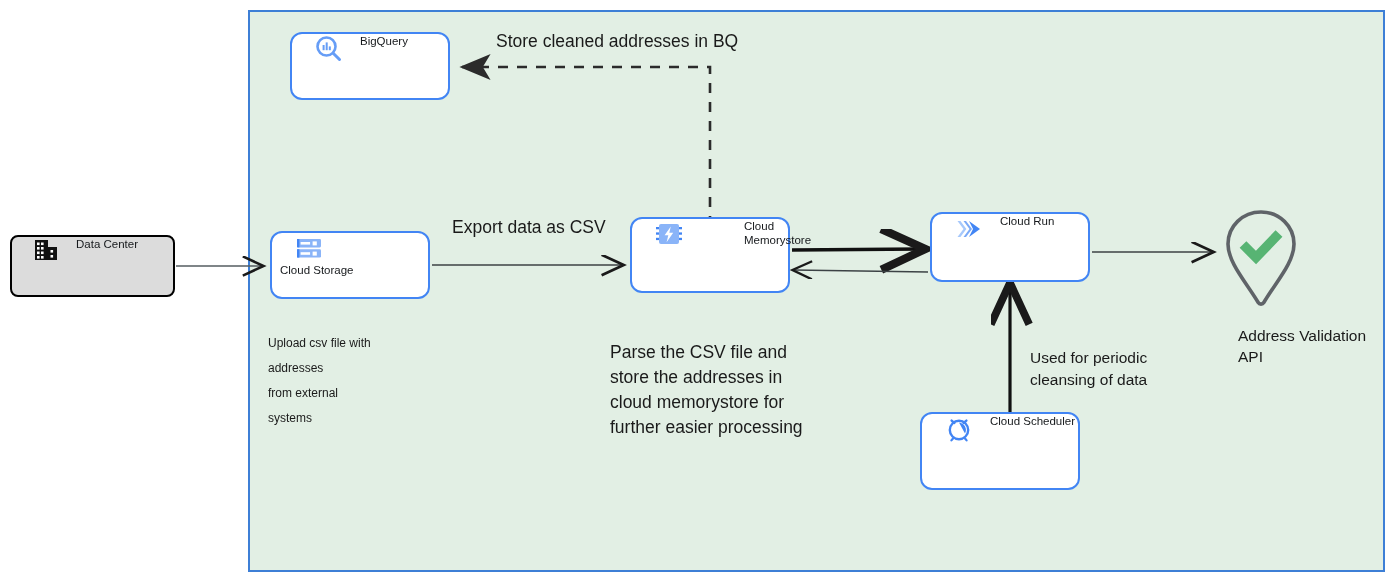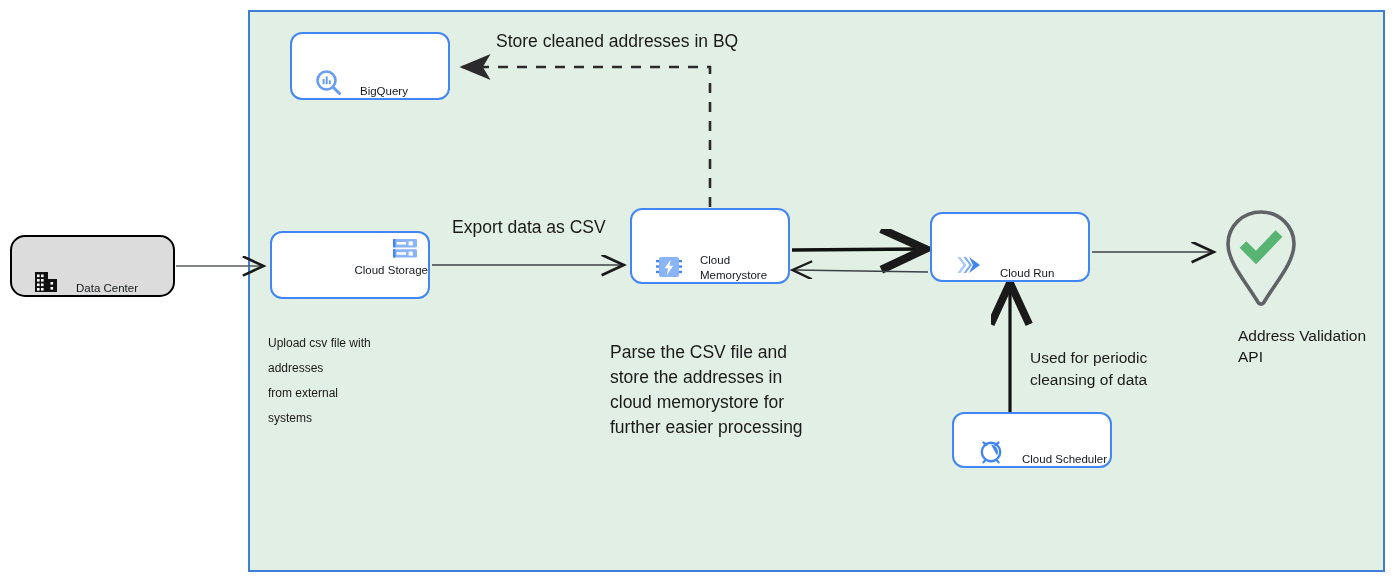--- a/index.html
+++ b/index.html
@@ -36,21 +36,21 @@
     height: 562px;
     background: #e2efe4;
     border: 2px solid #3d7fd6;
     box-sizing: border-box;
   }
   
   .node {
     position: absolute;
     box-sizing: border-box;
     display: flex;
-    align-items: flex-end;
+    align-items: flex-start;
     background: #ffffff;
     border: 2px solid #4285f4;
     border-radius: 12px;
   }
   .node .ico {
     flex: 0 0 auto;
     display: flex;
     align-items: center;
     justify-content: center;
   }
@@ -60,28 +60,28 @@
     line-height: 1.25;
     white-space: pre-line;
   }
   .node-datacenter {
     left: 10px;
     top: 235px;
     width: 165px;
     height: 62px;
     background: #dcdcdc;
     border: 2.5px solid #000000;
-    border-radius: 15px;
+    border-radius: 8px;
   }
   .node-datacenter .lbl { font-size: 11.5px; }
   .node-bigquery   { left: 290px; top: 32px;  width: 160px; height: 68px; }
   .node-storage    { left: 270px; top: 231px; width: 160px; height: 68px; flex-direction: column; }
-  .node-memstore   { left: 630px; top: 208px; width: 160px; height: 76px; }
+  .node-memstore   { left: 630px; top: 217px; width: 160px; height: 76px; gap: 44px; }
   .node-cloudrun   { left: 930px; top: 212px; width: 160px; height: 70px; }
-  .node-scheduler  { left: 952px; top: 412px; width: 160px; height: 56px; }
+  .node-scheduler  { left: 920px; top: 412px; width: 160px; height: 78px; }
 
   .node-bigquery  .ico { width: 46px; margin-left: 14px; }
   .node-storage   .ico { width: 46px; margin-left: 14px; }
   .node-memstore  .ico { width: 46px; margin-left: 14px; }
   .node-cloudrun  .ico { width: 46px; margin-left: 14px; }
   .node-scheduler .ico { width: 46px; margin-left: 14px; }
   .node-datacenter .ico { width: 44px; margin-left: 12px; }
   .node .lbl { margin-left: 8px; }
 
   

